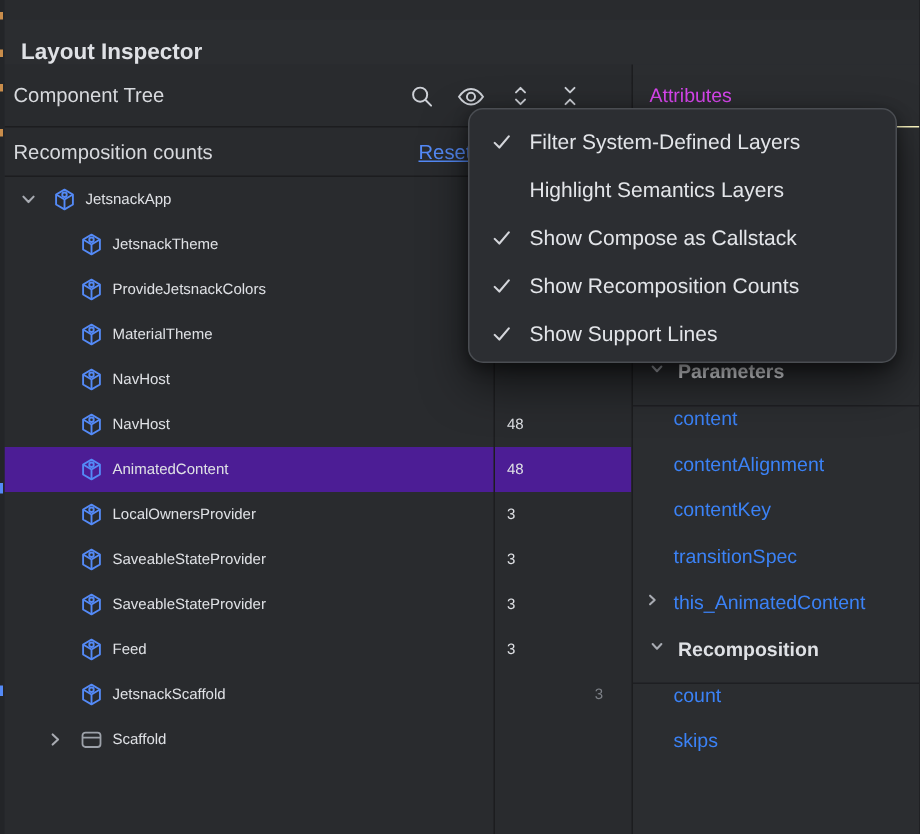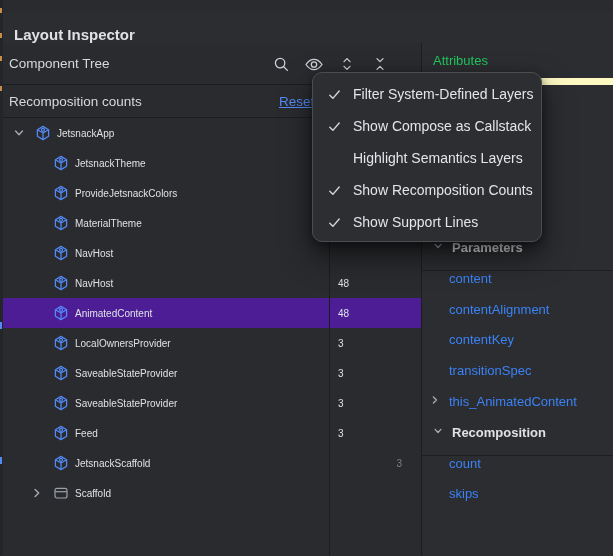--- a/index.html
+++ b/index.html
@@ -51,35 +51,35 @@
   .pad-child { padding-left:50px; }
   .pad-child-chev { padding-left:26px; }
   .counts-divider { position:absolute; left:326px; top:75px; bottom:0; width:1px; background:#1c1d1f; }
 
   
   .attr-panel {
     position:absolute; left:421px; top:43px; width:192px; height:513px;
     background:#2b2d30; border-left:1px solid #1c1d1f;
   }
   .attr-header-row {
-    height:42px; border-bottom:7px solid #fef9c3;
+    height:42px; border-bottom:1px solid #fef9c3;
     display:flex; align-items:center; padding-left:11px;
-    font-size:13px; color:#22c55e;
+    font-size:13px; color:#d946ef;
   }
   .attr-body { position:absolute; top:197px; left:0; right:0; }
   .attr-row { height:30.8px; display:flex; align-items:flex-start; font-size:13px; cursor:default; }
   .attr-section { padding-left:10px; font-weight:bold; color:#dfe1e5; font-size:13px; border-bottom:1px solid #1e1f22; }
   .attr-section .icn { width:12px; margin-right:8px; display:inline-flex; }
   .attr-item { padding-left:27px; color:#3b82f6; }
   .attr-item.has-chev { padding-left:7px; }
   .attr-item .icn { width:12px; margin-right:8px; display:inline-flex; }
 
   
   .popup {
-    position:absolute; left:312px; top:72px; width:230px; height:170px;
+    position:absolute; left:312px; top:72px; width:286px; height:170px;
     background:#2c2e32; border:1px solid #4a4d52; border-radius:10px;
     box-shadow:0 14px 30px rgba(0,0,0,.55), 0 3px 10px rgba(0,0,0,.4);
     z-index:10; padding-top:5px;
   }
   .menu-item { height:32px; display:flex; align-items:center; padding-left:14px; font-size:14px; color:#e3e5e9; cursor:pointer; }
   .check-slot { width:26px; display:inline-flex; align-items:center; }
   .menu-label { white-space:nowrap; }
 
   
   .left-stripe { position:absolute; left:0; top:0; width:3px; height:556px; background:#232528; z-index:5; }
@@ -371,30 +371,30 @@
   <div class="popup" id="popup-menu">
       <div class="menu-item">
         <span class="check-slot">
           <svg width="15" height="15" viewBox="0 0 16 16">
             <path d="M3 8.8 L6.3 12.1 L13 4.2" fill="none" stroke="#d4d6db" stroke-width="1.5" stroke-linecap="round" stroke-linejoin="round"></path>
           </svg>
         </span>
         <span class="menu-label">Filter System-Defined Layers</span>
       </div>
       <div class="menu-item">
+        <span class="check-slot"></span>
+        <span class="menu-label">Highlight Semantics Layers</span>
+      </div>
+      <div class="menu-item">
         <span class="check-slot">
           <svg width="15" height="15" viewBox="0 0 16 16">
             <path d="M3 8.8 L6.3 12.1 L13 4.2" fill="none" stroke="#d4d6db" stroke-width="1.5" stroke-linecap="round" stroke-linejoin="round"></path>
           </svg>
         </span>
         <span class="menu-label">Show Compose as Callstack</span>
-      </div>
-      <div class="menu-item">
-        <span class="check-slot"></span>
-        <span class="menu-label">Highlight Semantics Layers</span>
       </div>
       <div class="menu-item">
         <span class="check-slot">
           <svg width="15" height="15" viewBox="0 0 16 16">
             <path d="M3 8.8 L6.3 12.1 L13 4.2" fill="none" stroke="#d4d6db" stroke-width="1.5" stroke-linecap="round" stroke-linejoin="round"></path>
           </svg>
         </span>
         <span class="menu-label">Show Recomposition Counts</span>
       </div>
       <div class="menu-item">

